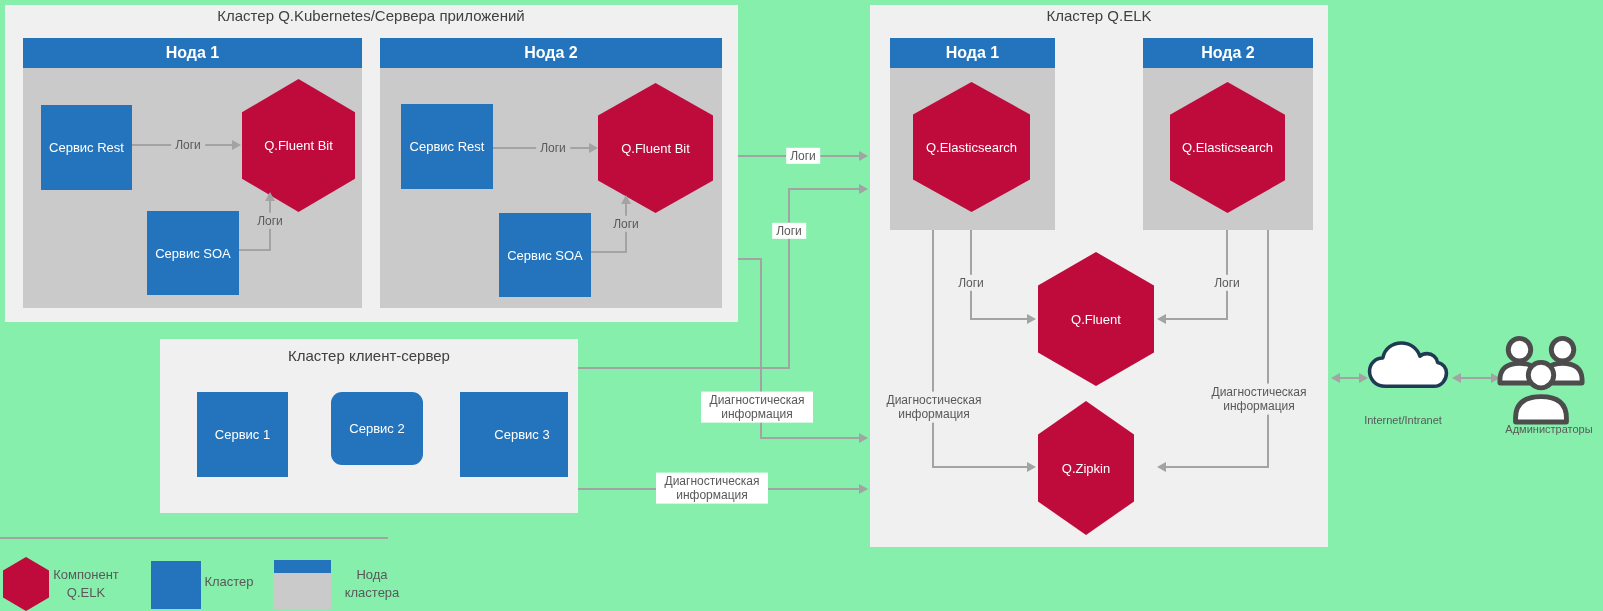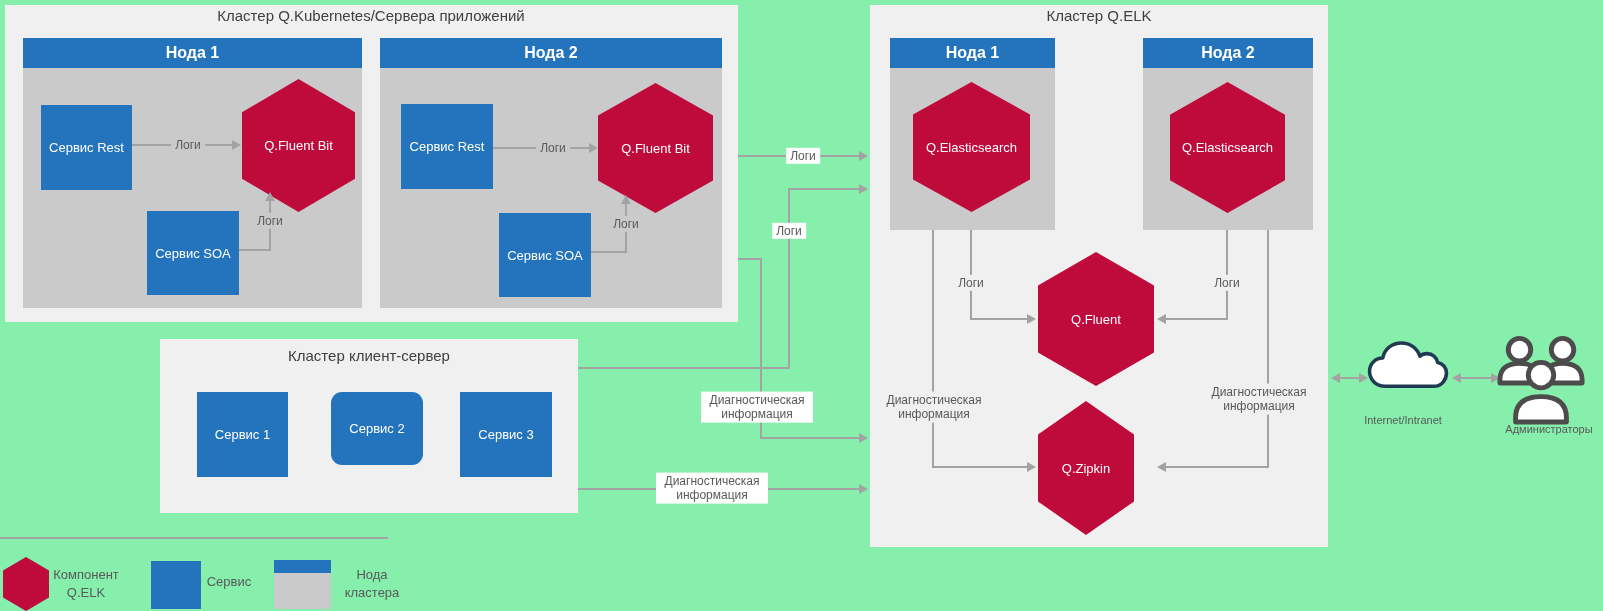--- a/index.html
+++ b/index.html
@@ -68,21 +68,21 @@
   <div class="ln" style="left:493px;top:147px;width:97px;height:2px;"></div>
   <div class="ar r" style="left:589px;top:143px;"></div>
   <div class="elbl on-node" style="left:553px;top:148px;">Логи</div>
   <div class="ln" style="left:591px;top:251px;width:36px;height:2px;"></div>
   <div class="ln" style="left:625px;top:203px;width:2px;height:50px;"></div>
   <div class="ar u" style="left:621px;top:195px;"></div>
   <div class="elbl on-node" style="left:626px;top:224px;">Логи</div>
 
   <div class="svc" style="left:197px;top:392px;width:91px;height:85px;">Сервис 1</div>
   <div class="svc" style="left:331px;top:392px;width:92px;height:73px;border-radius:11px;">Сервис 2</div>
-  <div class="svc" style="left:460px;top:392px;width:92px;height:85px;">Сервис 3</div>
+  <div class="svc" style="left:460px;top:392px;width:92px;height:85px;padding-left:16px;">Сервис 3</div>
 
   <div class="ln" style="left:738px;top:155px;width:121px;height:2px;"></div>
   <div class="ar r" style="left:859px;top:151px;"></div>
   <div class="elbl" style="left:803px;top:156px;">Логи</div>
 
   <div class="ln" style="left:738px;top:258px;width:24px;height:2px;"></div>
   <div class="ln" style="left:760px;top:258px;width:2px;height:181px;"></div>
   <div class="ln" style="left:760px;top:437px;width:99px;height:2px;"></div>
   <div class="ar r" style="left:859px;top:433px;"></div>
   <div class="elbl wrap" style="left:757px;top:407px;">Диагностическая информация</div>
@@ -154,19 +154,19 @@
     </g>
   </svg>
   <div class="ext-label" style="left:1549px;top:411px;">Администраторы</div>
 
   <div class="ln" style="left:0px;top:537px;width:388px;height:2px;"></div>
 
   <div class="hex" style="left:3px;top:557px;width:46px;height:54px;"></div>
   <div class="legend-label wrap" style="left:86px;top:566px;width:82px;">Компонент Q.ELK</div>
 
   <div class="svc" style="left:151px;top:561px;width:50px;height:48px;"></div>
-  <div class="legend-label" style="left:229px;top:573px;">Сервис</div>
+  <div class="legend-label" style="left:229px;top:573px;">Кластер</div>
 
   <div class="node" style="left:274px;top:560px;width:57px;height:49px;"></div>
   <div class="node-header" style="left:274px;top:560px;width:57px;height:13px;"></div>
   <div class="legend-label wrap" style="left:372px;top:566px;width:70px;">Нода кластера</div>
 
 </div>
 
 </body></html>

